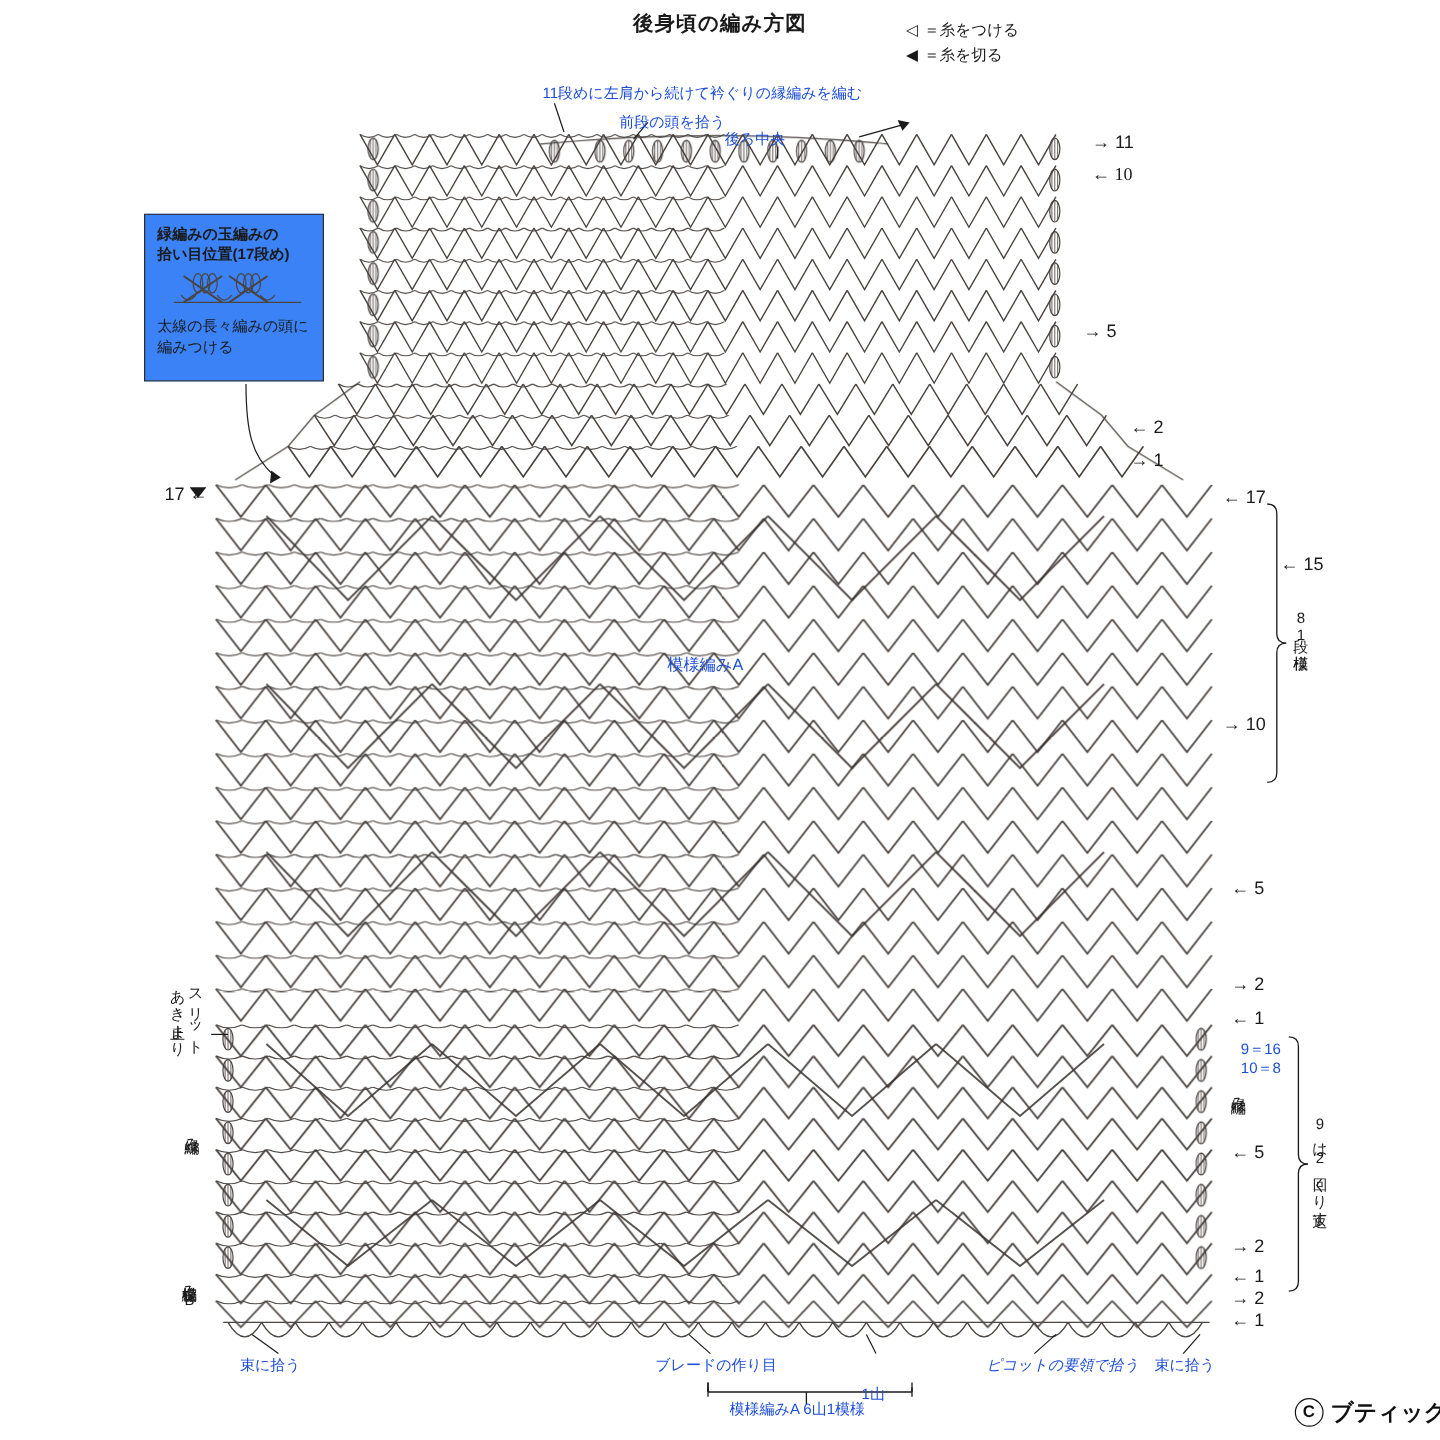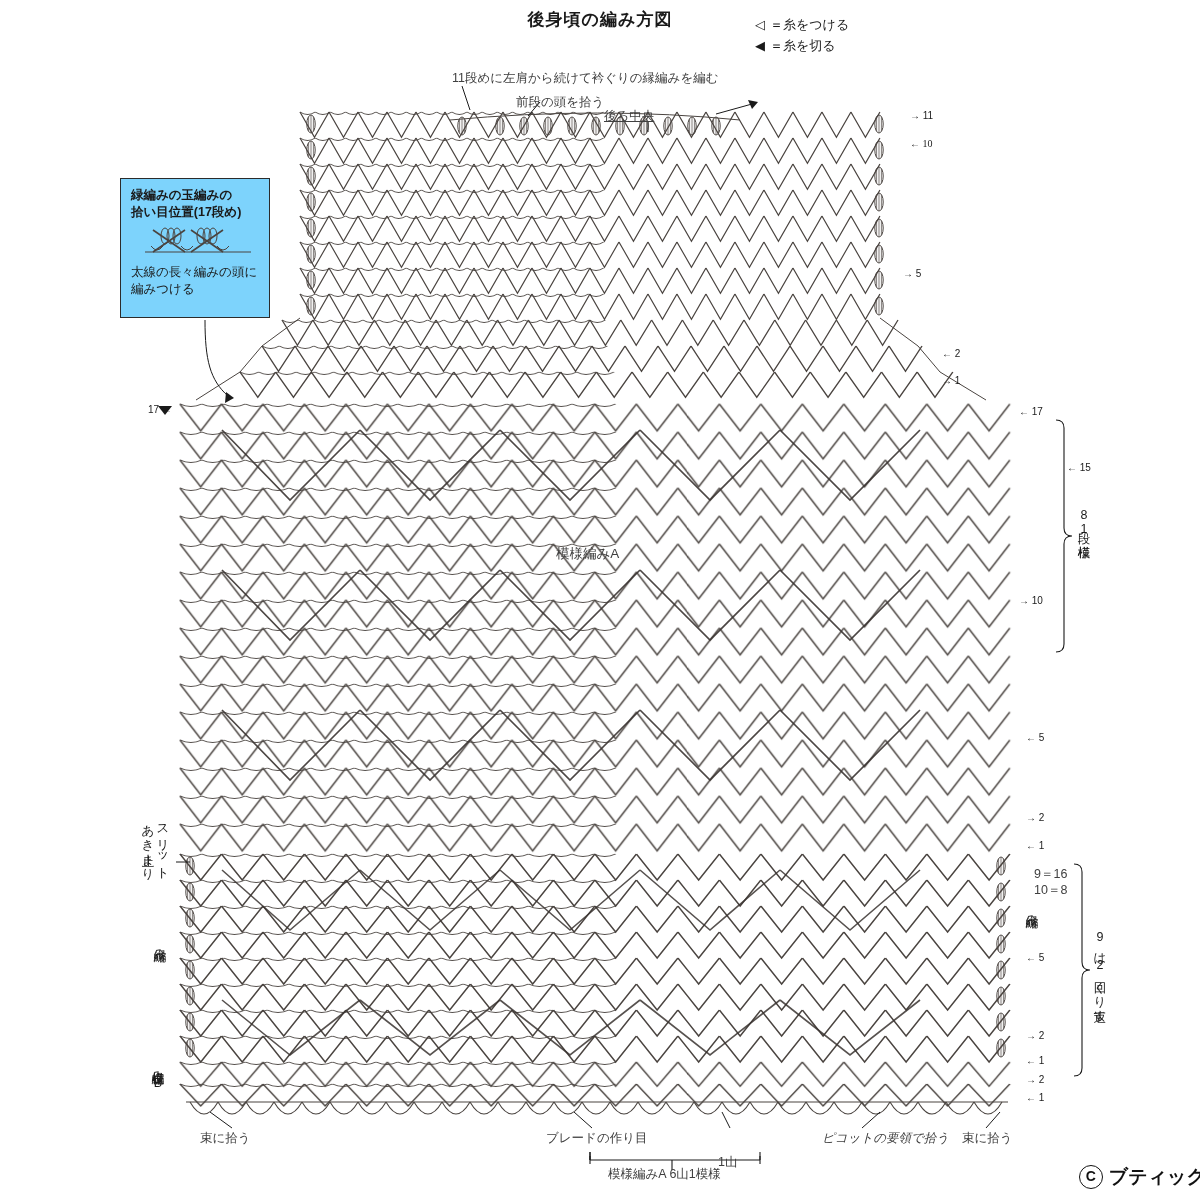--- a/index.html
+++ b/index.html
@@ -42,50 +42,50 @@
     width: 16px; text-align: center;
     font-size: 13px;
     margin-right: 2px;
   }
 
   
   #callout {
     left: 120px; top: 178px;
     width: 150px; height: 140px;
     border: 1.4px solid #2b2b2b;
-    background: #7dd3fc;
+    background: #3b82f6;
     box-sizing: border-box;
     padding: 8px 8px 6px 10px;
     font-size: 12.5px;
     line-height: 17px;
   }
   #callout .hd { font-weight: bold; }
   #callout .sub { margin-top: 2px; }
   #callout .fig {
     position: relative;
     height: 40px;
     margin: 1px 0 1px 0;
   }
 
   
   .lbl {
     font-size: 12.5px;
     line-height: 16px;
     white-space: pre;
-    color: #404040;
+    color: #1d4ed8;
   }
   .vert {
     writing-mode: vertical-rl;
     text-orientation: upright;
     font-size: 12.5px;
     line-height: 15px;
     letter-spacing: 0px;
   }
   .rowno {
-    font-size: 10px;
+    font-size: 15px;
     white-space: pre;
   }
 
   
   #chart { left: 0; top: 0; width: 1200px; height: 1200px; }
 
   
   #copyright {
     right: 14px; bottom: 10px;
     font-size: 19px;
@@ -701,21 +701,21 @@
           <path d="M20,24 q6,8 12,0 M50,24 q6,8 12,0 M86,24 q6,8 12,0"></path>
         </g>
       </svg>
     </div>
     <div class="sub">太線の長々編みの頭に</div>
     <div>編みつける</div>
   </div>
 
   <div class="abs lbl" style="left:452px; top:70px;">11段めに左肩から続けて衿ぐりの縁編みを編む</div>
   <div class="abs lbl" style="left:516px; top:94px;">前段の頭を拾う</div>
-  <div class="abs lbl" style="left:604px; top:108px;text-decoration:underline;">後ろ中央</div>
+  <div class="abs lbl" style="left:604px; top:108px;">後ろ中央</div>
 
   <div class="abs lbl" style="left:556px; top:546px; font-size:13.5px;">模様編みA</div>
 
   <div class="abs rowno" style="left:910px; top:110px;">→ 11</div>
   <div class="abs rowno" style="left:910px; top:138px;font-family:Liberation Serif, serif;">← 10</div>
   <div class="abs rowno" style="left:903px; top:268px;">→ 5</div>
   <div class="abs rowno" style="left:942px; top:348px;">← 2</div>
   <div class="abs rowno" style="left:942px; top:375px;">→ 1</div>
 
   <div class="abs rowno" style="left:1019px; top:406px;">← 17</div>
@@ -724,21 +724,21 @@
   <div class="abs rowno" style="left:1026px; top:732px;">← 5</div>
   <div class="abs rowno" style="left:1026px; top:812px;">→ 2</div>
   <div class="abs rowno" style="left:1026px; top:840px;">← 1</div>
 
   <div class="abs rowno" style="left:1026px; top:952px;">← 5</div>
   <div class="abs rowno" style="left:1026px; top:1030px;">→ 2</div>
   <div class="abs rowno" style="left:1026px; top:1055px;">← 1</div>
   <div class="abs rowno" style="left:1026px; top:1074px;">→ 2</div>
   <div class="abs rowno" style="left:1026px; top:1092px;">← 1</div>
 
-  <div class="abs rowno" style="left:148px; top:404px;">17 ←</div>
+  <div class="abs rowno" style="left:137px; top:404px;">17 ←</div>
 
   <div class="abs vert" style="left:1076px; top:508px; height:110px;">8段1模様</div>
 
   <div class="abs lbl" style="left:1034px; top:866px;">9＝16</div>
   <div class="abs lbl" style="left:1034px; top:882px;">10＝8</div>
   <div class="abs vert" style="left:1092px; top:930px; height:130px;">9は2回くり返す</div>
 
   <div class="abs vert" style="left:1024px; top:906px; height:46px;">縁編み</div>
 
   <div class="abs vert" style="left:140px; top:816px; height:66px;">スリットあき止まり</div>

